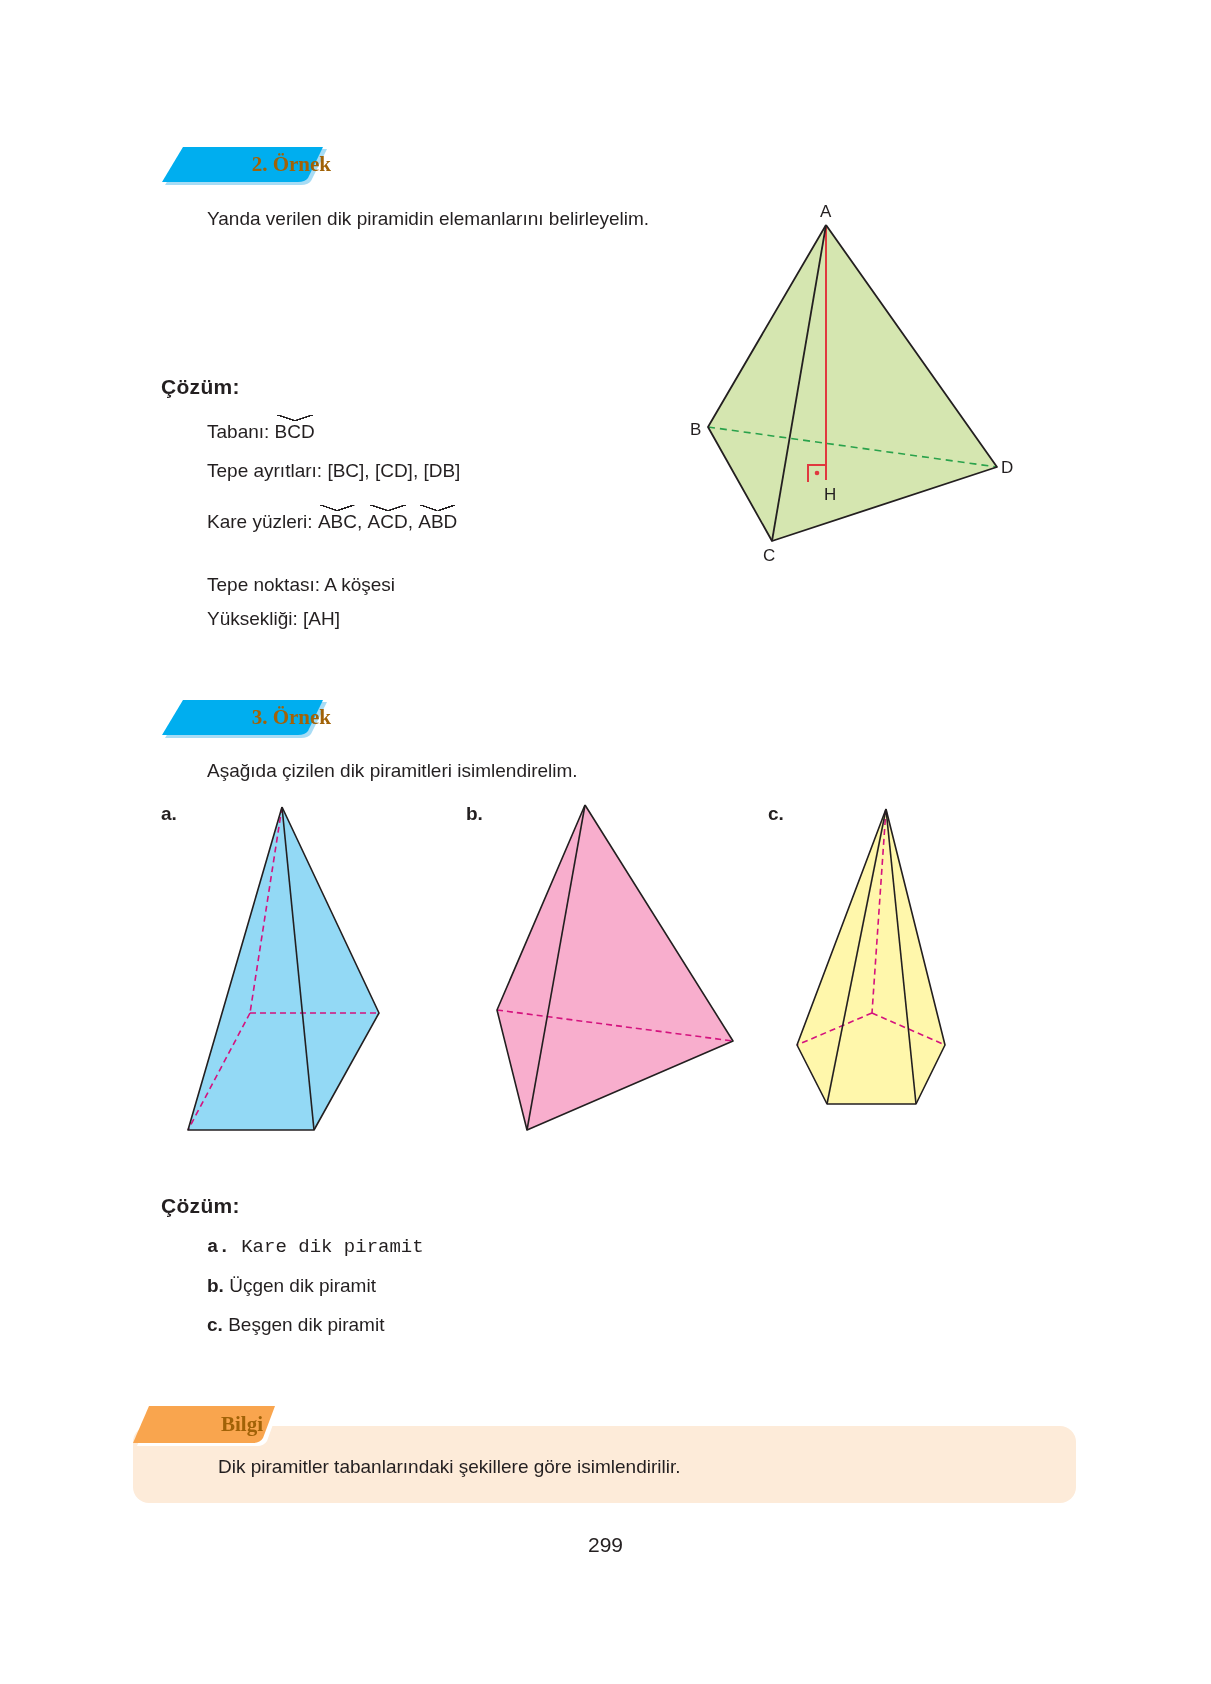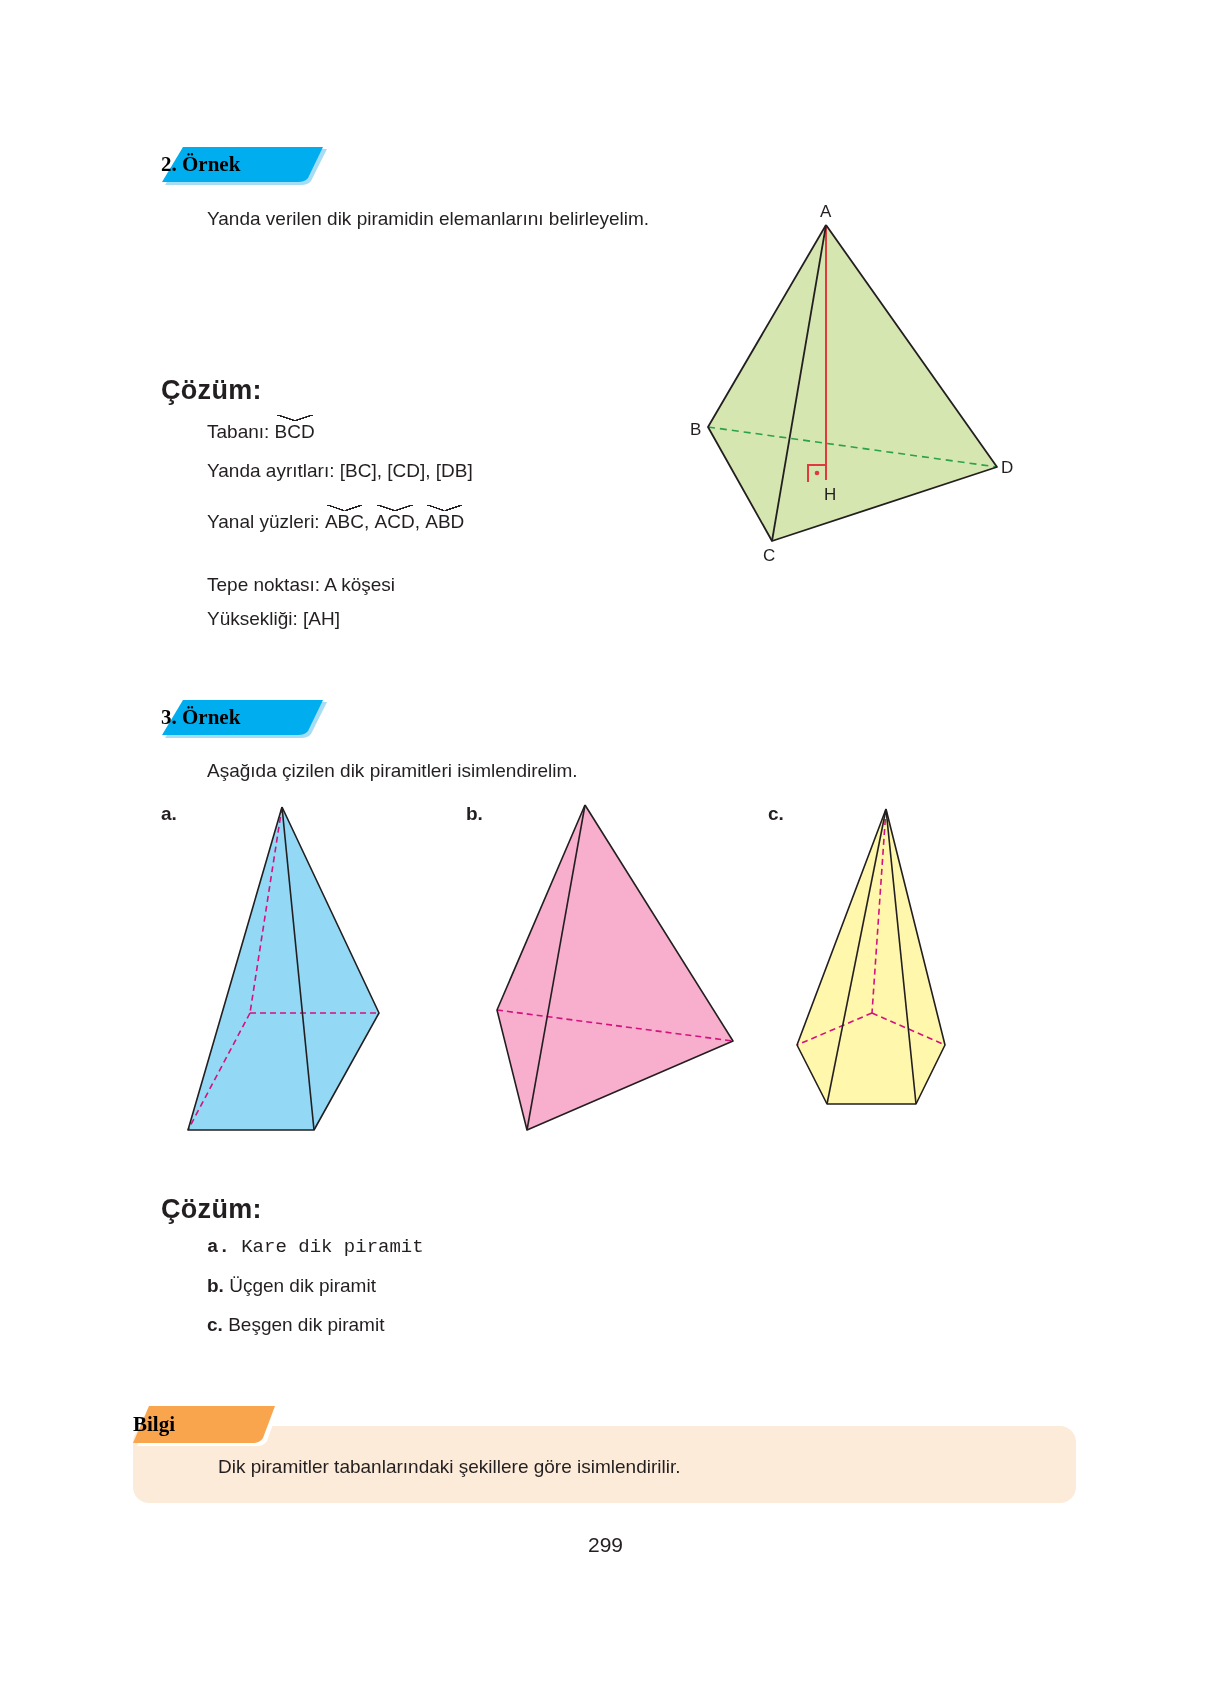--- a/index.html
+++ b/index.html
@@ -1,24 +1,24 @@
 <!DOCTYPE html>
 <html><head>
 <meta charset="utf-8">
 <style>
   html, body { margin:0; padding:0; background:#ffffff; }
   body { width:1211px; height:1684px; position:relative; overflow:hidden;
          font-family:"Liberation Sans", sans-serif; color:#231f20; }
   .tag { position:absolute; height:36px; }
   .tag svg { position:absolute; left:0; top:0; }
   .tag-label { position:absolute; left:0; top:0; width:100%; height:34px; line-height:34px;
-               text-align:left; color:#000000; font-family:"Liberation Serif", serif;
+               text-align:right; color:#a16207; font-family:"Liberation Serif", serif;
                font-weight:bold; font-size:21px; }
   .txt { position:absolute; font-size:19px; white-space:nowrap;margin-left:46px; }
-  .bold-h { position:absolute; font-size:27px; font-weight:bold; white-space:nowrap; letter-spacing:0.3px; }
+  .bold-h { position:absolute; font-size:21px; font-weight:bold; white-space:nowrap; letter-spacing:0.3px; }
   .arc { position:relative; display:inline-block; }
   .arc::before { content:""; position:absolute; left:2px; right:2px; top:-6px; height:6px;
                  background:
                    linear-gradient(to top right, transparent 45%, #231f20 46%, #231f20 58%, transparent 59%) left/50% 100% no-repeat,
                    linear-gradient(to top left, transparent 45%, #231f20 46%, #231f20 58%, transparent 59%) right/50% 100% no-repeat; }
   .fig { position:absolute; left:0; top:0; }
   .plabel { position:absolute; font-size:17px; color:#231f20; }
   .letter { position:absolute; font-size:19px; font-weight:bold; }
   .bilgi-box { position:absolute; left:133px; top:1426px; width:943px; height:77px;
                background:#fdebd9; border-radius:16px; }
@@ -36,23 +36,23 @@
 </div>
 
 <div class="txt" style="left:161px; top:208px;">Yanda verilen dik piramidin elemanlarını belirleyelim.</div>
 
 <div class="bold-h" style="left:161px; top:375px;">Çözüm:</div>
 
 <div class="txt" style="left:161px; top:421px;">
   <span>Tabanı:</span>
   <span class="arc">BCD</span>
 </div>
-<div class="txt" style="left:161px; top:460px;">Yanda ayrıtları: [BC], [CD], [DB]</div>
+<div class="txt" style="left:161px; top:460px;">Tepe ayrıtları: [BC], [CD], [DB]</div>
 <div class="txt" style="left:161px; top:511px;">
-  <span>Yanal yüzleri:</span>
+  <span>Kare yüzleri:</span>
   <span class="arc">ABC</span>,
   <span class="arc">ACD</span>,
   <span class="arc">ABD</span>
 </div>
 <div class="txt" style="left:161px; top:574px;">Tepe noktası: A köşesi</div>
 <div class="txt" style="left:161px; top:608px;">Yüksekliği: [AH]</div>
 
 <svg class="fig" width="1211" height="1684" style="pointer-events:none;">
   <polygon points="826,225 708,427 772,541 997,467" fill="#d5e6b0"></polygon>
   <line x1="708" y1="427" x2="997" y2="467" stroke="#2aa24b" stroke-width="1.6" stroke-dasharray="7,5"></line>

